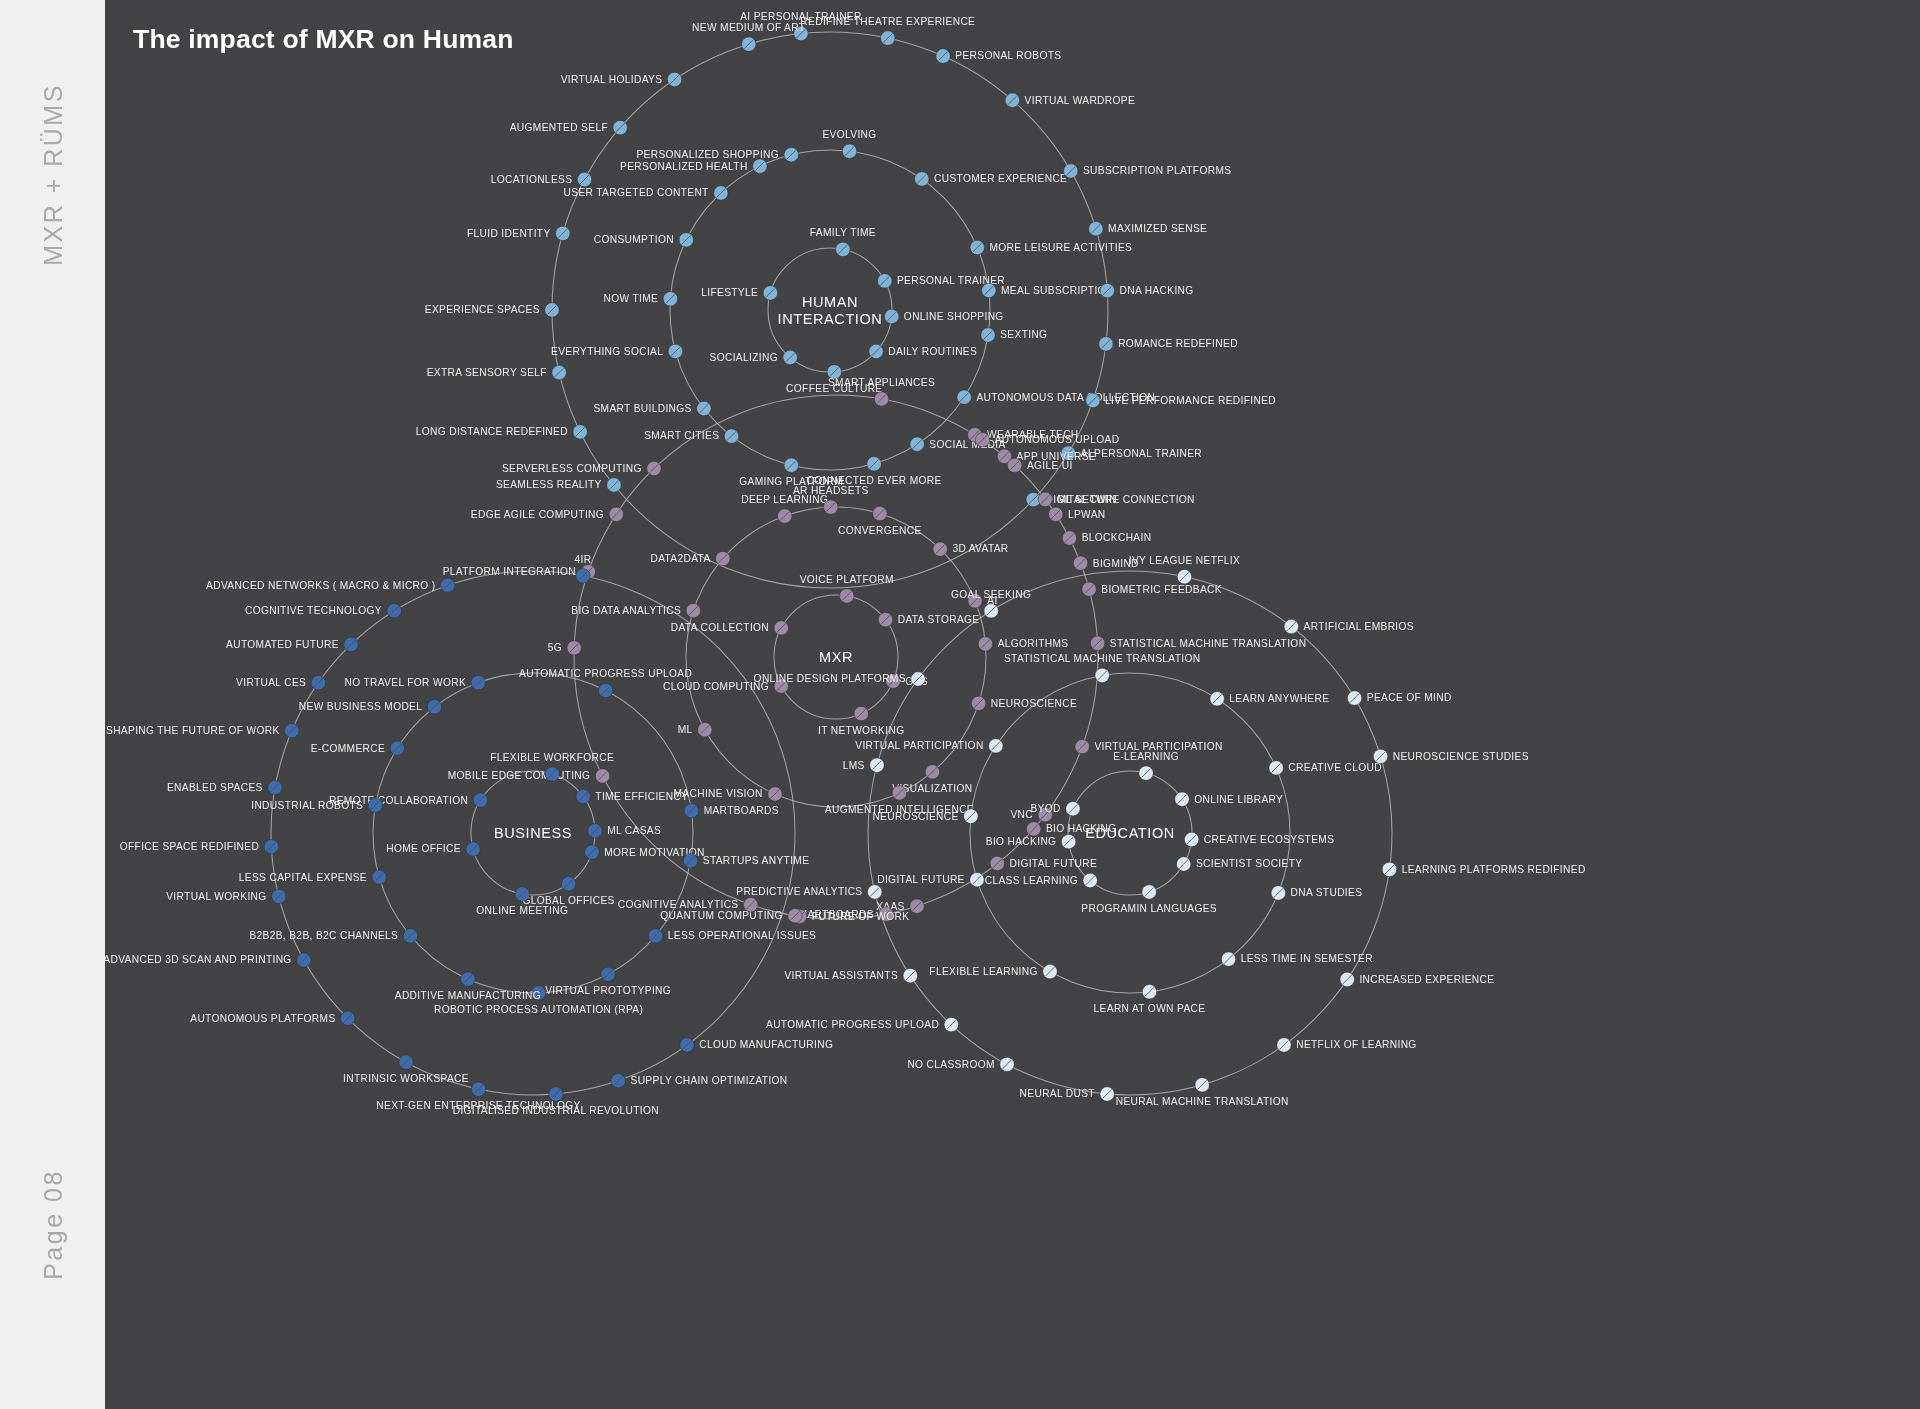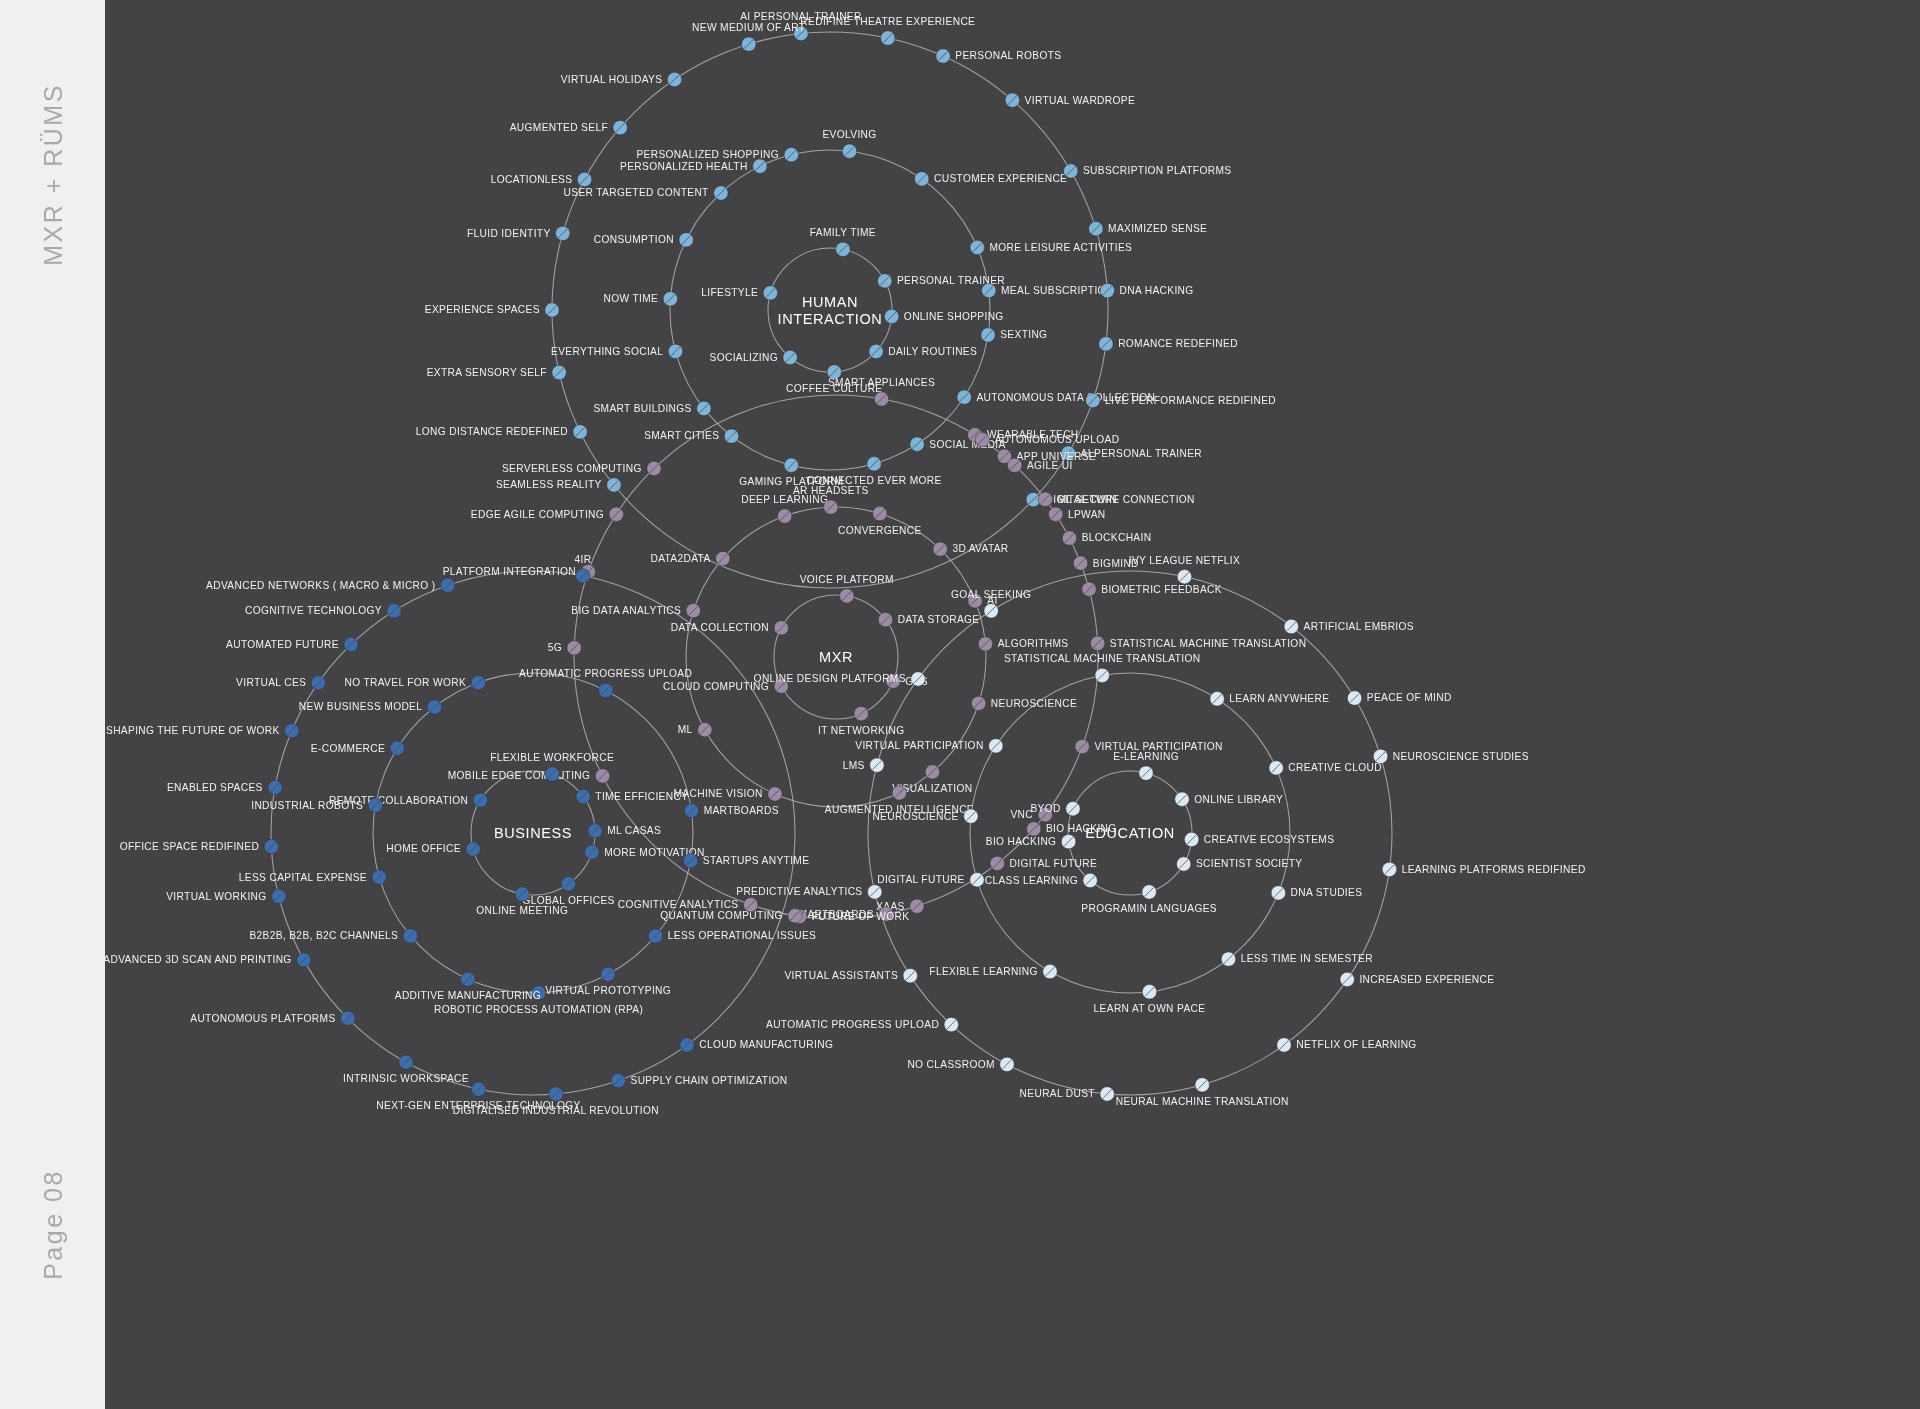--- a/index.html
+++ b/index.html
@@ -27,20 +27,21 @@
 <div id="page">
 
   <div id="railbar">
     <div class="vert" id="brand">MXR + RÜMS</div>
     <div class="vert" id="pagenum">Page 08</div>
   </div>
 
   <div id="canvas"></div>
 
   <div id="title">
+    <div>The impact of MXR on Human</div>
   </div>
 
   <svg id="diagram" viewBox="0 0 1920 1409" xmlns="http://www.w3.org/2000/svg">
     <g id="rings-layer">
         <circle cx="830" cy="310" r="62" class="ring"></circle>
         <circle cx="830" cy="310" r="160" class="ring"></circle>
         <circle cx="830" cy="310" r="278" class="ring"></circle>
         <circle cx="836" cy="657" r="62" class="ring"></circle>
         <circle cx="836" cy="657" r="150" class="ring"></circle>
         <circle cx="836" cy="657" r="262" class="ring"></circle>

